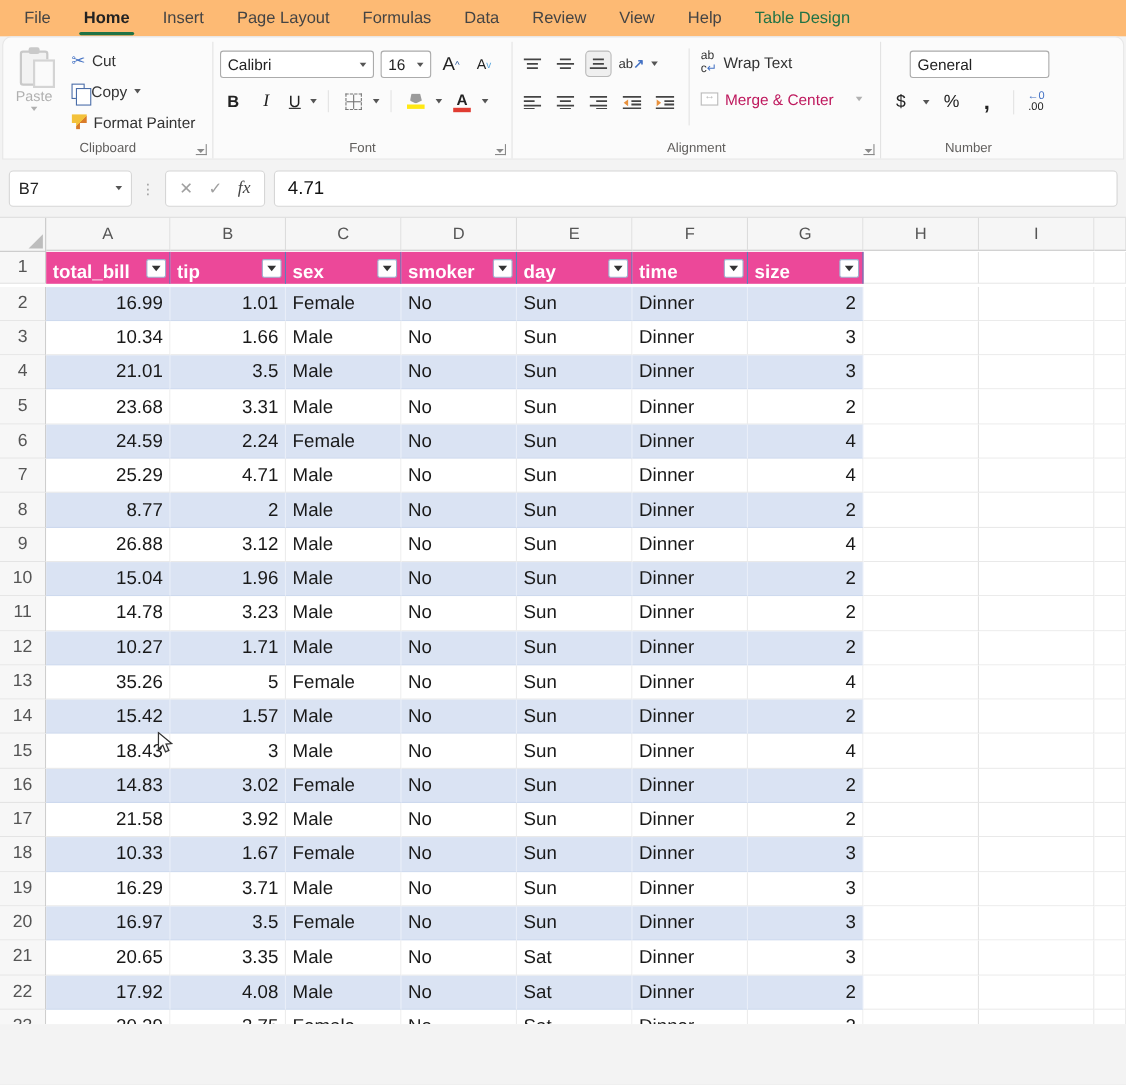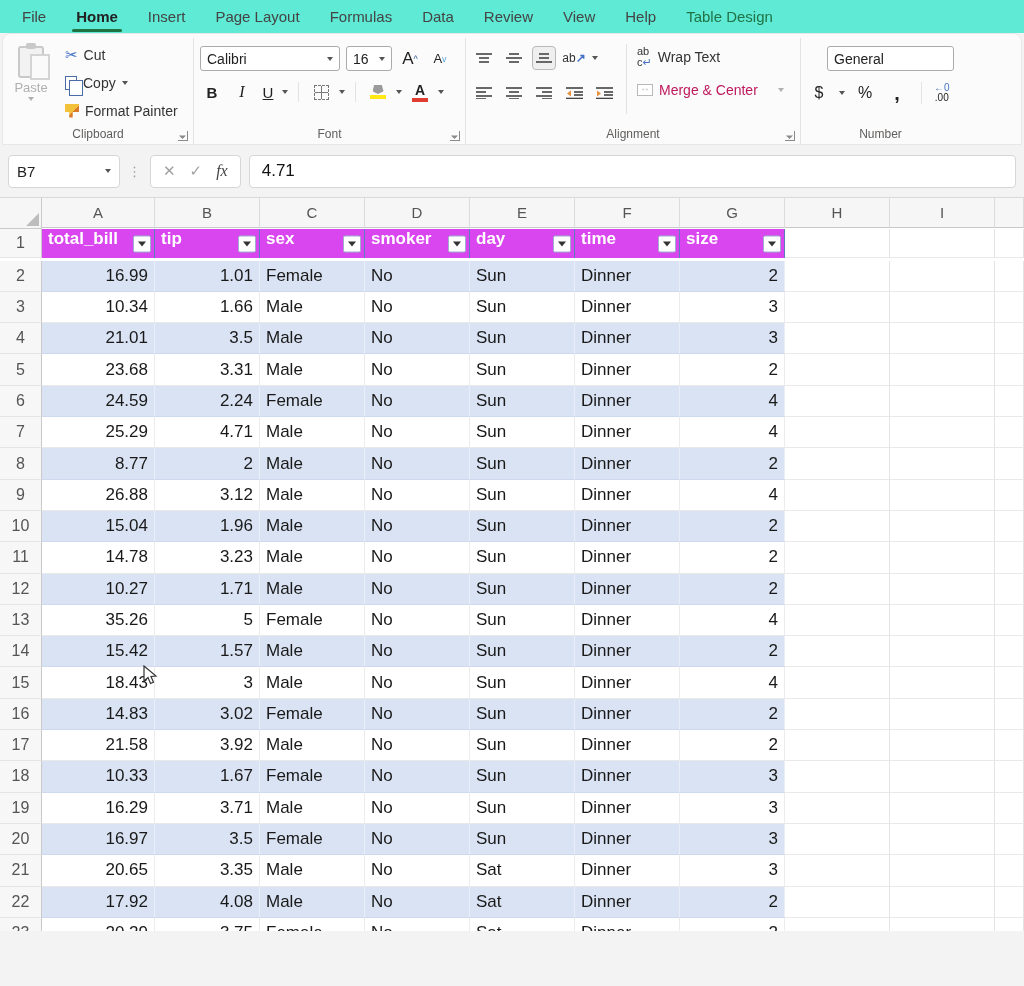--- a/index.html
+++ b/index.html
@@ -19,21 +19,21 @@
   .save-icon { width:20px; height:20px; position:relative; border:2px dashed #b44db4; background:#f7e6f7; }
   .save-icon::before { content:""; position:absolute; top:1px; left:4px; width:10px; height:6px; background:#a626a6; }
   .save-icon::after { content:""; position:absolute; bottom:1px; left:3px; width:11px; height:6px; background:#a626a6; }
   .filename { display:flex; align-items:center; gap:8px; margin-left:8px; }
   .chev { width:0; height:0; border-left:4px solid transparent; border-right:4px solid transparent; border-top:5px solid #9a9a9a; display:inline-block; }
   .search-box { position:absolute; left:716px; top:12px; width:330px; height:33px; border:1px solid #d0d0d0;
                 border-radius:4px; background:#f8f8f8; display:flex; align-items:center; gap:12px; padding:0 14px; }
   .search-box span { color:#a8a8a8; font-size:15px; }
 
   
-  .tabrow { height:33px; display:flex; align-items:center; gap:30px; padding:0 22px; background:#5eead4; }
+  .tabrow { height:33px; display:flex; align-items:center; gap:30px; padding:0 22px; background:#fdba74; }
   .tab { font-size:15px; color:#444; cursor:default; position:relative; white-space:nowrap; }
   .tab.active { color:#222; font-weight:bold; }
   .tab.active::after { content:""; position:absolute; left:-4px; right:-4px; bottom:-7px; height:3px; border-radius:2px; background:#1f7244; }
   .tab.contextual { color:#217346; }
 
   
   .ribbon { height:112px; background:#fbfbfb; border:1px solid #e7e7e7; border-radius:8px 8px 0 0;
             margin:0 2px; display:flex; align-items:stretch; padding:4px 0 0 0; position:relative; }
   .rgroup { position:relative; display:flex; flex-direction:column; padding:4px 6px 0 6px; }
   .rgroup + .rgroup { border-left:1px solid #e3e3e3; }
@@ -118,22 +118,22 @@
   .corner { position:relative; background:#f6f6f6; border-bottom:1px solid #c9c9c9; border-right:1px solid #c9c9c9; }
   .corner::after { content:""; position:absolute; right:2px; bottom:2px; width:0; height:0;
                    border-left:13px solid transparent; border-bottom:13px solid #bdbdbd; }
   .rowhead { background:#f7f7f7; border-right:1px solid #c9c9c9; border-bottom:1px solid #e4e4e4;
              display:flex; align-items:center; justify-content:center; font-size:16px; color:#555; }
   .cell { font-size:17px; color:#191919; padding:0 6px; display:flex; align-items:center;
           border-right:1px solid #ececec; border-bottom:1px solid #e9e9e9; background:#fff; }
   .cell.band { background:#dae3f3; border-right:1px solid #e9eef8; border-bottom:1px solid #cdd9ee; }
   .cell.r { justify-content:flex-end; }
   .empty { border-right:1px solid #e3e3e3; border-bottom:1px solid #e9e9e9; background:#fff; }
-  .thead { position:relative; background:#d946ef; color:#fff; font-weight:bold; font-size:17px;
-           display:flex; align-items:flex-start; padding:0 24px 0 6px; border-right:1px solid #5c7fbc; }
+  .thead { position:relative; background:#ec4899; color:#fff; font-weight:bold; font-size:17px;
+           display:flex; align-items:flex-end; padding:0 24px 0 6px; border-right:1px solid #5c7fbc; }
   .hrow1 { height:29px; }
   .filterbtn { position:absolute; right:3px; top:50%; transform:translateY(-50%); width:18px; height:17px;
                background:#fff; border:1px solid #9eaecd; border-radius:2px; display:flex; align-items:center; justify-content:center; }
   .filterbtn i { width:0; height:0; border-left:4px solid transparent; border-right:4px solid transparent; border-top:5px solid #333; }
 
   .cursor { position:absolute; left:143px; top:665px; z-index:9; }
 </style>
 </head>
 <body>
 

